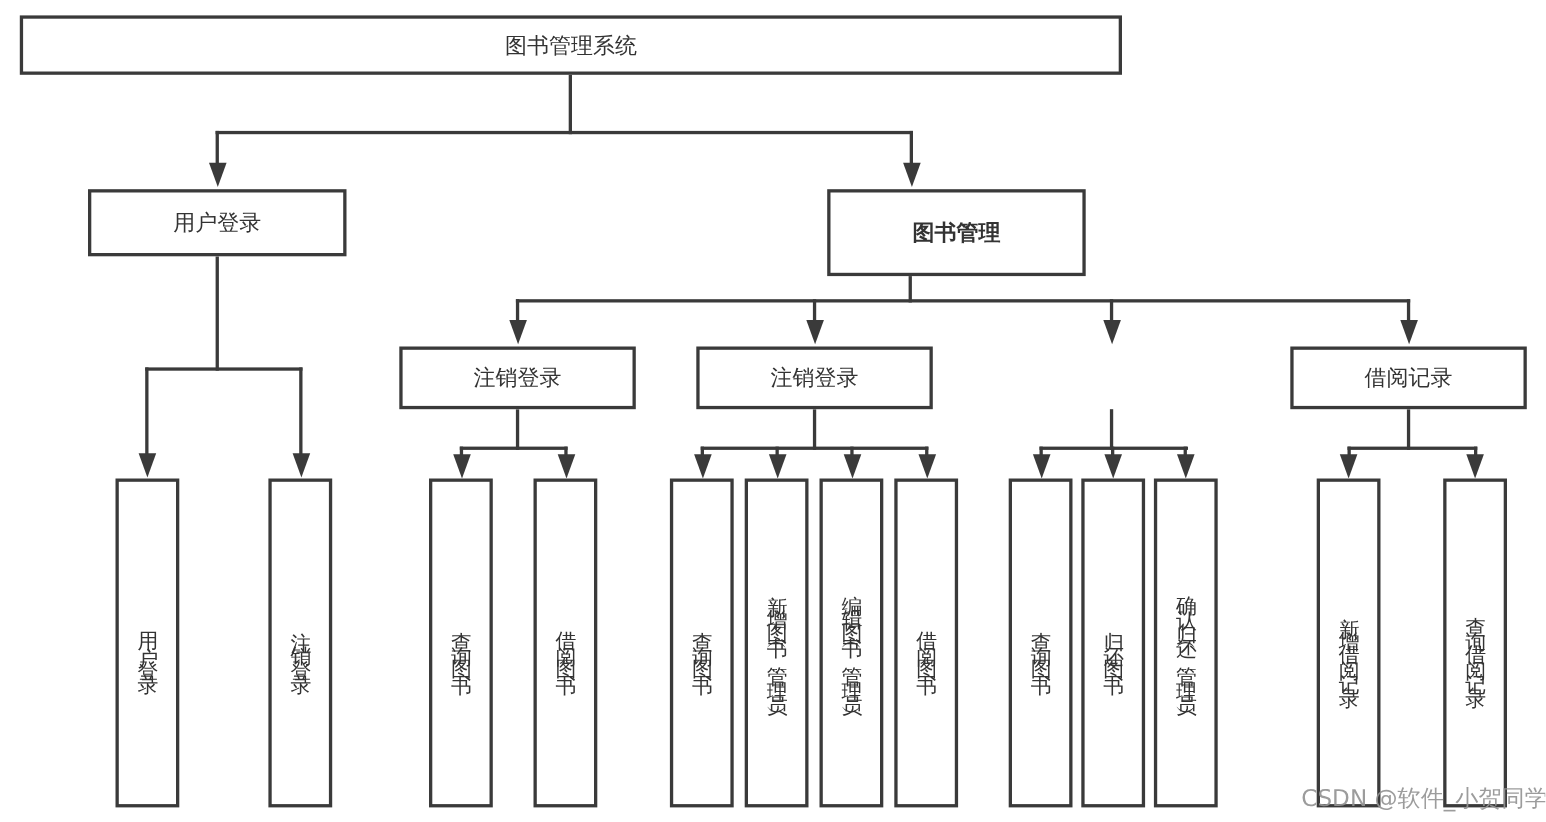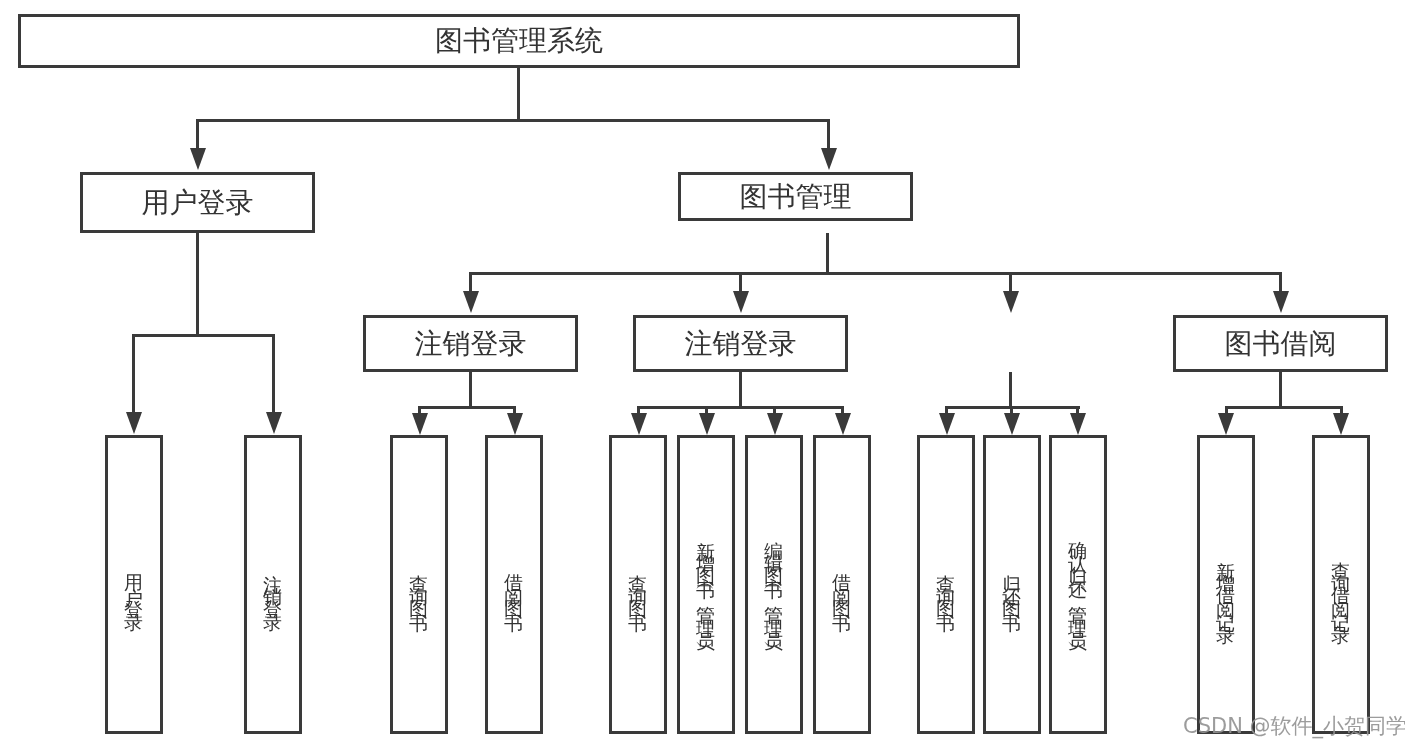--- a/index.html
+++ b/index.html
@@ -19,21 +19,21 @@
     position: absolute;
     background: #ffffff;
     border: 3px solid #3a3a3a;
     box-sizing: border-box;
     display: flex;
     align-items: center;
     justify-content: center;
     color: #333333;
     z-index: 2;
   }
-  .hbox { font-size: 28px; align-items: center; }
+  .hbox { font-size: 20px; align-items: center; }
   .vbox { font-size: 19px; }
   .vtext {
     writing-mode: vertical-rl;
     text-orientation: mixed;
     letter-spacing: 13px;
     line-height: 1;
     white-space: nowrap;
   }
   .vline {
     position: absolute;
@@ -78,21 +78,21 @@
   <div class="vline" style="left:517px; top:66px; height:56px;"></div>
   <div class="hline" style="left:196px; top:119px; width:634px;"></div>
   <div class="vline" style="left:196px; top:119px; height:33px;"></div>
   <div class="arrow" style="left:190px; top:148px;"></div>
   <div class="vline" style="left:827px; top:119px; height:33px;"></div>
   <div class="arrow" style="left:821px; top:148px;"></div>
 
   <div class="box hbox" style="left:80px; top:172px; width:235px; height:61px;">
     <span>用户登录</span>
   </div>
-  <div class="box hbox" style="left:678px; top:172px; width:235px; height:49px;">
+  <div class="box hbox" style="left:752px; top:172px; width:235px; height:79px;font-weight:bold;">
     <span>图书管理</span>
   </div>
 
   <div class="vline" style="left:196px; top:233px; height:104px;"></div>
   <div class="hline" style="left:132px; top:334px; width:143px;"></div>
   <div class="vline" style="left:132px; top:334px; height:80px;"></div>
   <div class="arrow" style="left:126px; top:412px;"></div>
   <div class="vline" style="left:272px; top:334px; height:80px;"></div>
   <div class="arrow" style="left:266px; top:412px;"></div>
 
@@ -107,21 +107,21 @@
   <div class="vline" style="left:1279px; top:272px; height:22px;"></div>
   <div class="arrow" style="left:1273px; top:291px;"></div>
 
   <div class="box hbox" style="left:363px; top:315px; width:215px; height:57px;">
     <span>注销登录</span>
   </div>
   <div class="box hbox" style="left:633px; top:315px; width:215px; height:57px;">
     <span>注销登录</span>
   </div>
   <div class="box hbox" style="left:1173px; top:315px; width:215px; height:57px;">
-    <span>图书借阅</span>
+    <span>借阅记录</span>
   </div>
 
   <div class="vline" style="left:469px; top:372px; height:37px;"></div>
   <div class="hline" style="left:418px; top:406px; width:98px;"></div>
   <div class="vline" style="left:418px; top:406px; height:10px;"></div>
   <div class="arrow" style="left:412px; top:413px;"></div>
   <div class="vline" style="left:513px; top:406px; height:10px;"></div>
   <div class="arrow" style="left:507px; top:413px;"></div>
 
   <div class="vline" style="left:739px; top:372px; height:37px;"></div>

